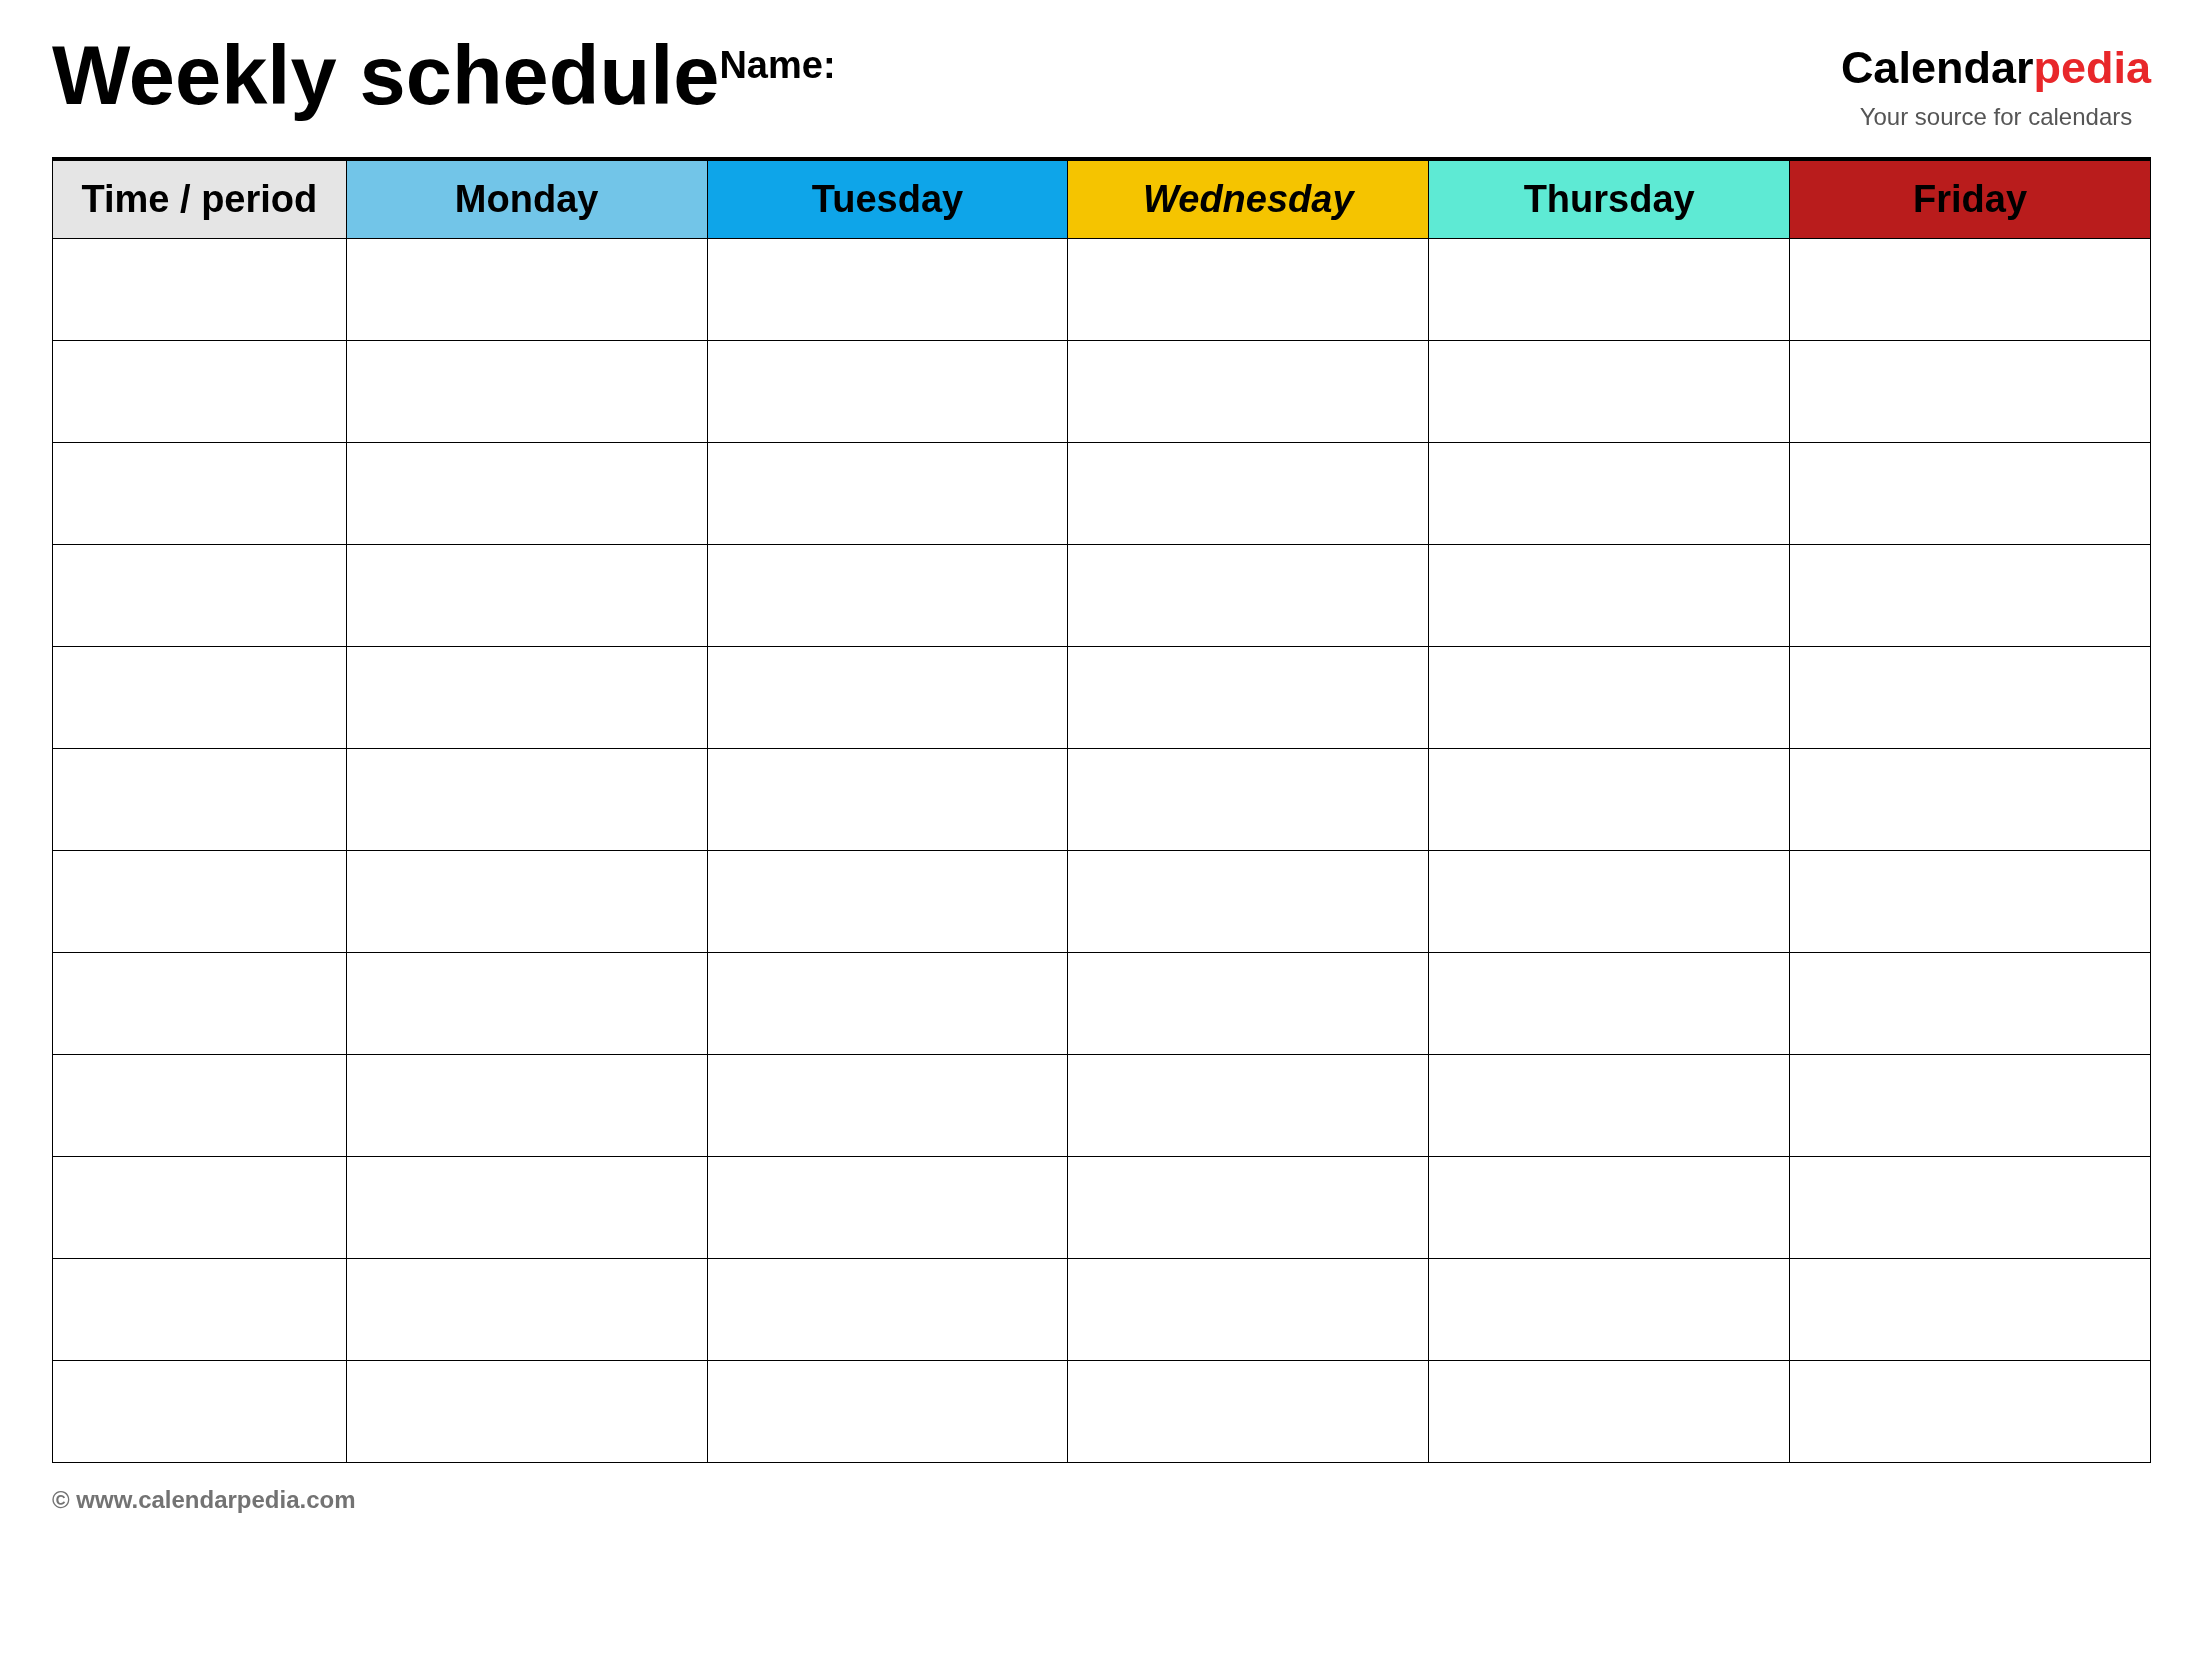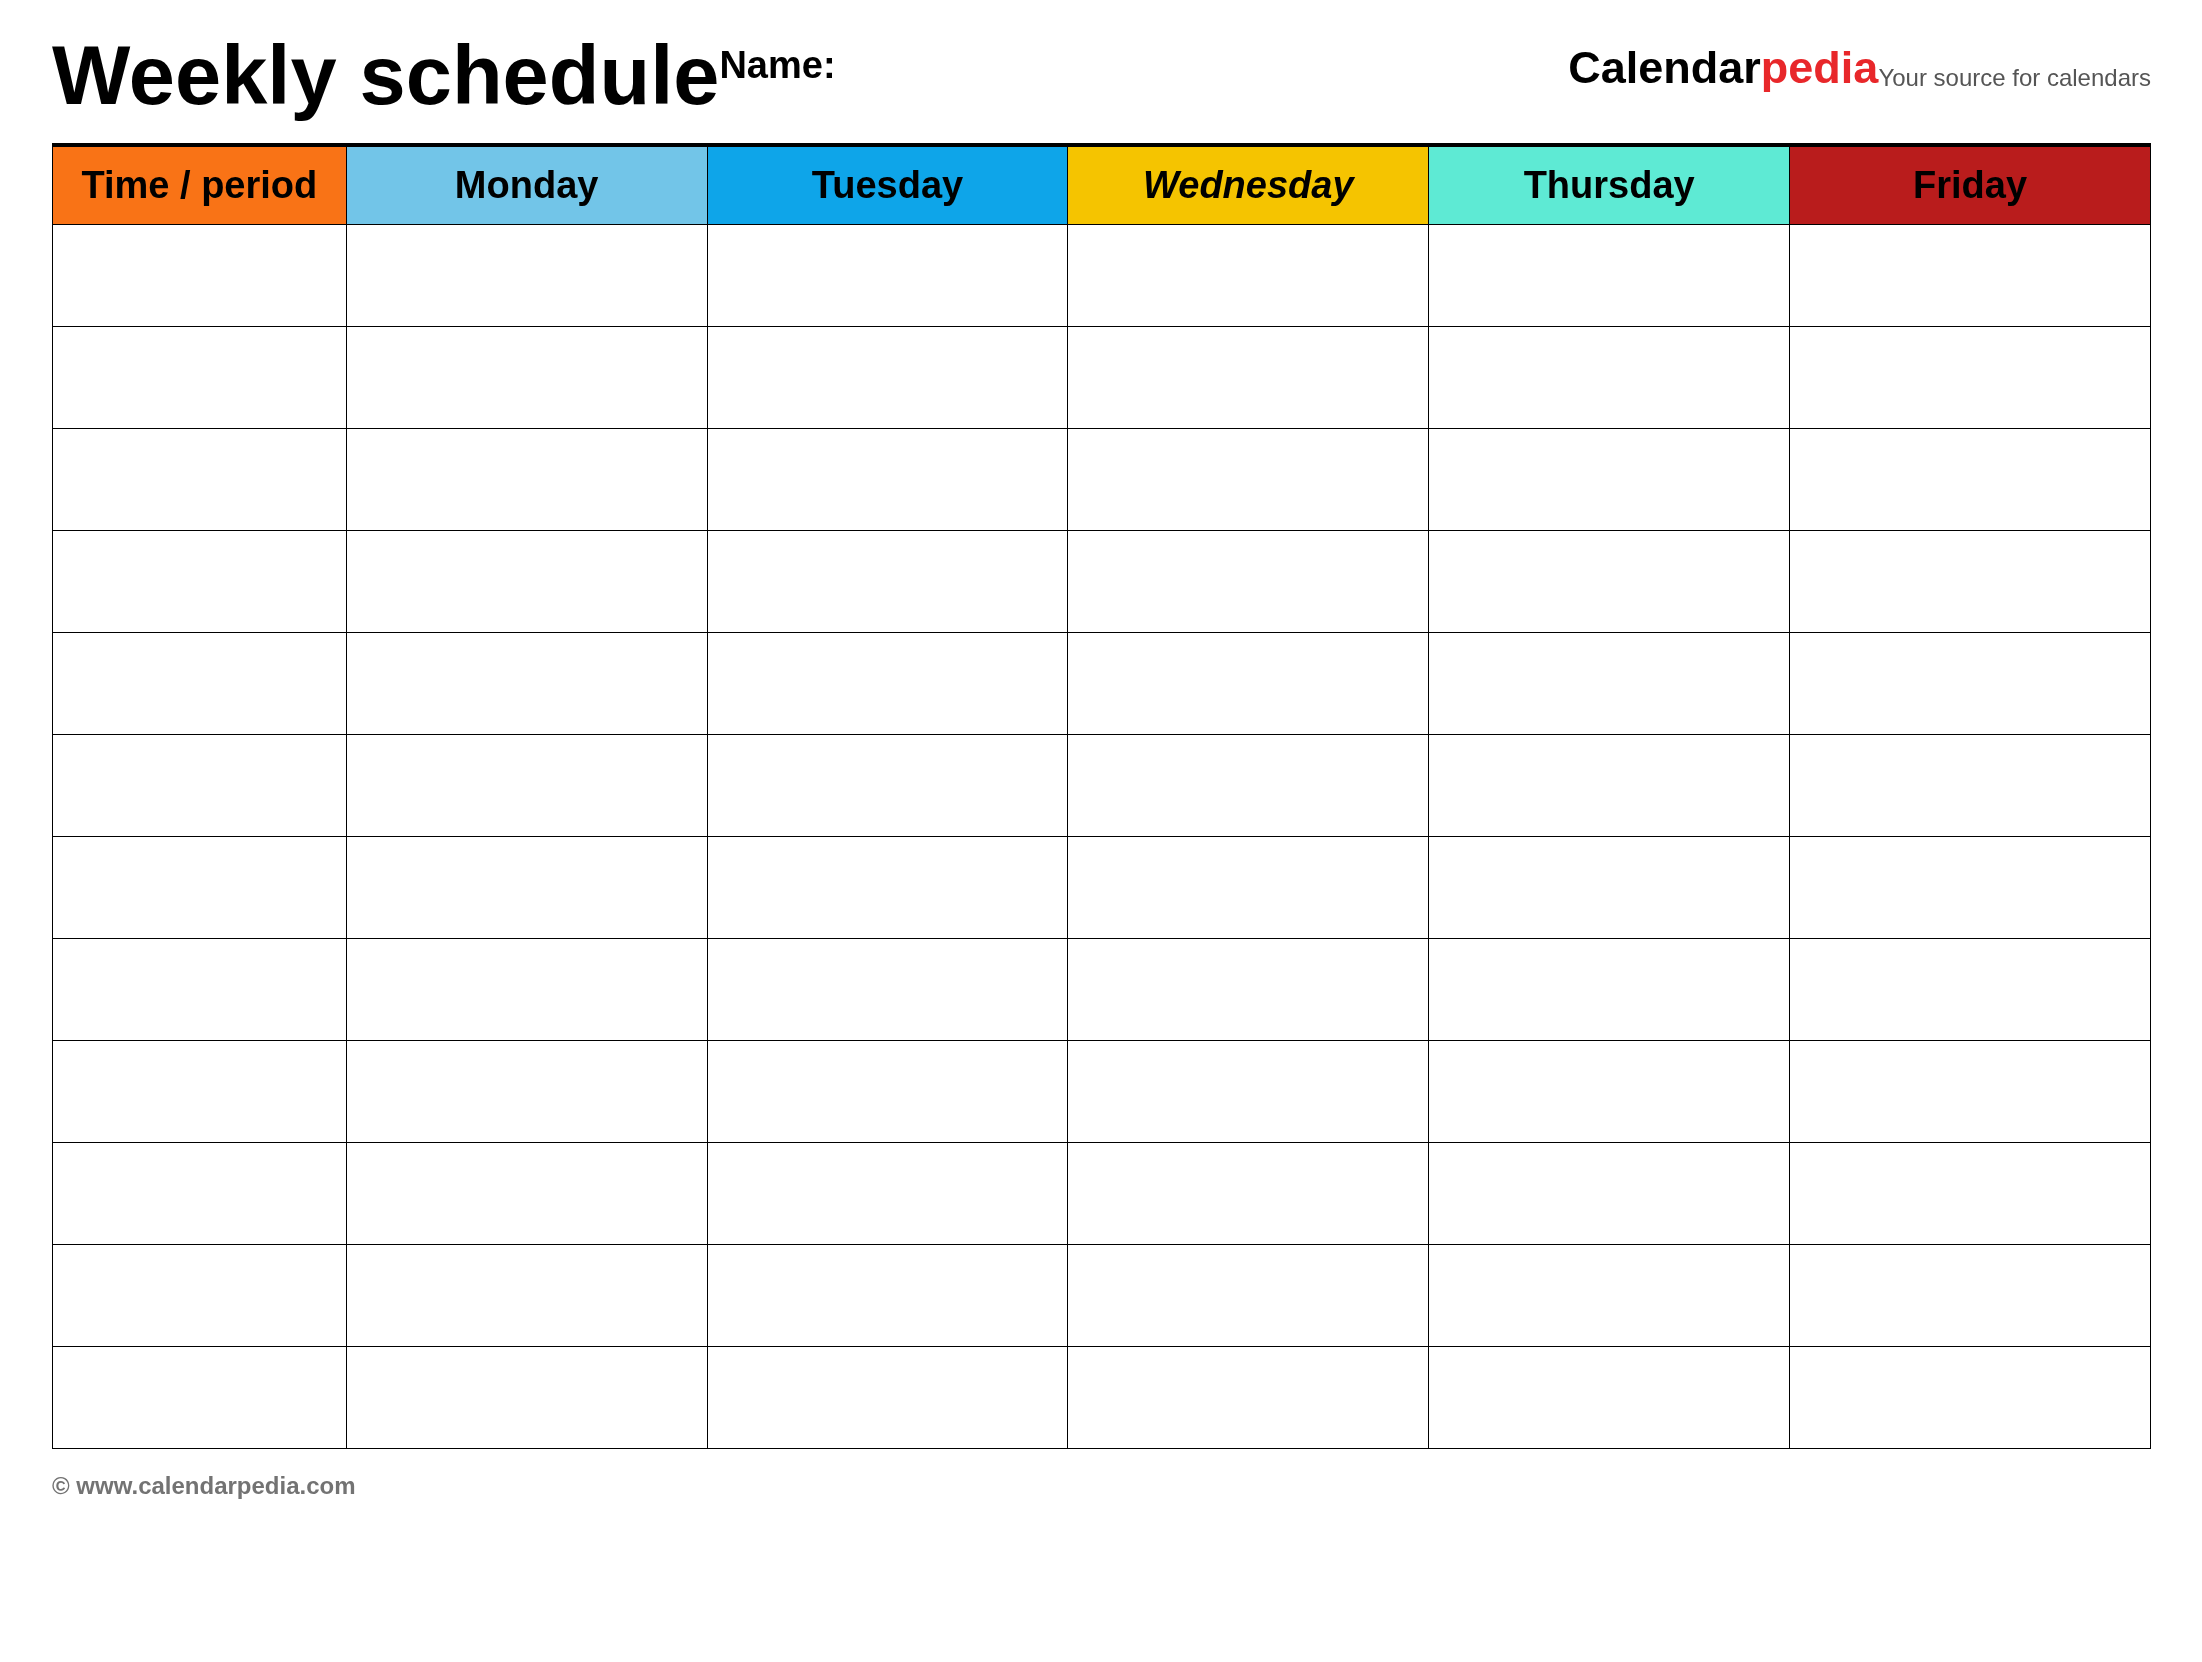--- a/index.html
+++ b/index.html
@@ -48,23 +48,24 @@
       font-size: 38px;
       font-weight: bold;
       color: #000000;
       margin-top: 10px;
       font-family: Arial, sans-serif;
     }
 
     
     .logo-area {
       display: flex;
-      flex-direction: row;
-      align-items: flex-end;
+      flex-direction: column;
+      align-items: center;
       margin-top: 8.6px;
+      gap: 8px;
     }
 
     .logo-text {
       font-size: 45px;
       font-weight: bold;
       font-family: Arial, sans-serif;
       line-height: 1.1;
     }
 
     .logo-calendar {
@@ -104,21 +105,21 @@
 
     .schedule-table thead th {
       font-size: 38px;
       font-weight: bold;
       text-align: center;
       padding: 17px 8.6px;
       color: #000000;
     }
 
     .col-time {
-      background-color: #f97316;
+      background-color: #e5e5e5;
       width: 14%;
     }
 
     .col-monday {
       background-color: #72c5e8;
       width: 17.2%;
     }
 
     .col-tuesday {
       background-color: #0ea5e9;

